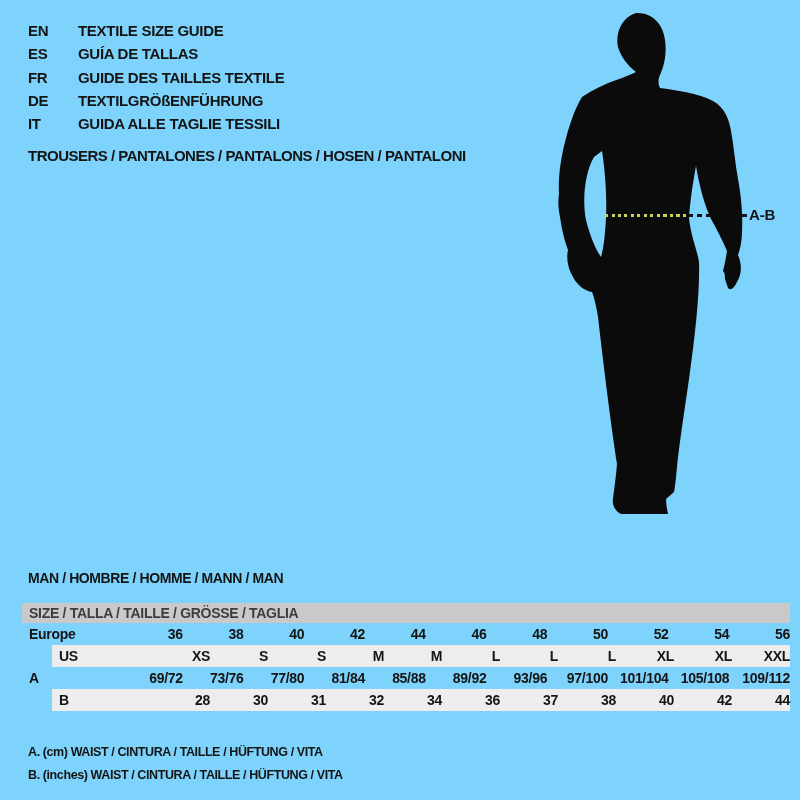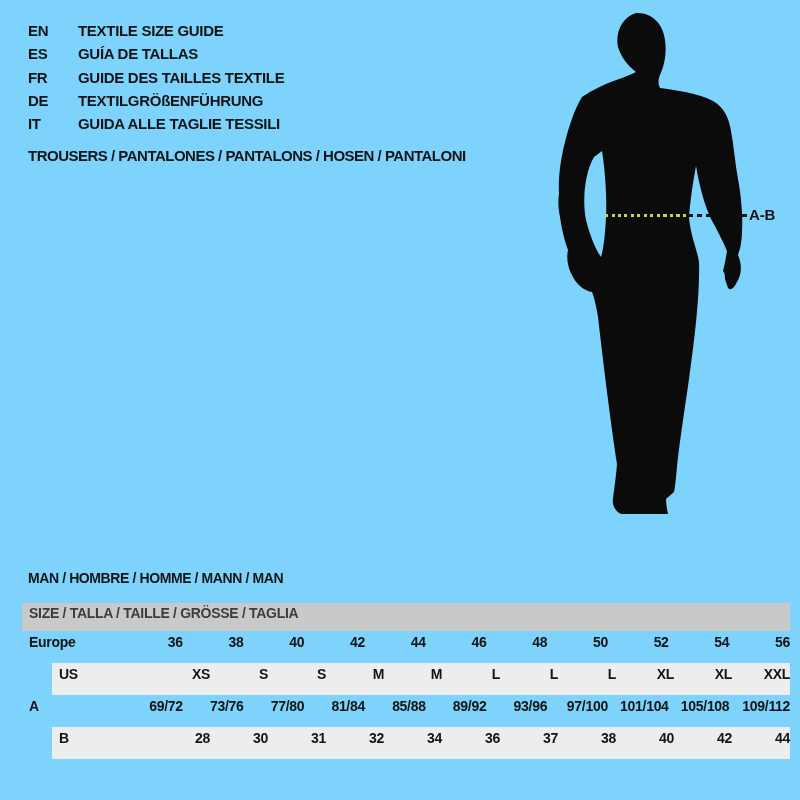--- a/index.html
+++ b/index.html
@@ -45,24 +45,24 @@
     position:absolute; left:749px; top:206px; z-index:4;
     font-weight:bold; font-size:15px; letter-spacing:-0.2px;
   }
 
   
   .size-table {
     position:absolute; left:22px; top:603px; width:768px;
     font-weight:bold; letter-spacing:-0.3px;
   }
   .size-table-header {
-    height:28px; line-height:20px; background:#c9c9c9;
+    height:20px; line-height:20px; background:#c9c9c9;
     font-size:14px; padding-left:7px; color:#3d3d3d;
   }
-  .trow { display:flex; height:32px; line-height:22px; font-size:14px; }
+  .trow { display:flex; height:22px; line-height:22px; font-size:14px; }
   .trow.alt { background:#ededed;margin-left:30px; }
   .tlabel { width:100px; padding-left:7px; }
   .tcell { flex:1; text-align:right; }
 
   
   .notes {
     position:absolute; left:28px; top:741px;
     font-weight:bold; font-size:12.5px; letter-spacing:-0.4px;
     line-height:23px;
   }
@@ -199,14 +199,18 @@
           <div class="tcell">36</div>
           <div class="tcell">37</div>
           <div class="tcell">38</div>
           <div class="tcell">40</div>
           <div class="tcell">42</div>
           <div class="tcell">44</div>
         </div>
       </div>
   </div>
 
+  <div class="notes">
+    <div>A. (cm) WAIST / CINTURA / TAILLE / HÜFTUNG / VITA</div>
+    <div>B. (inches) WAIST / CINTURA / TAILLE / HÜFTUNG / VITA</div>
+  </div>
 
 </div>
 
 </body></html>

